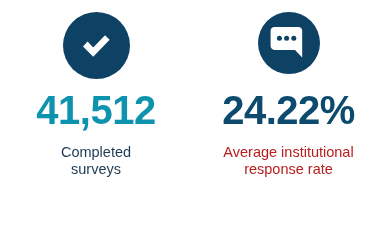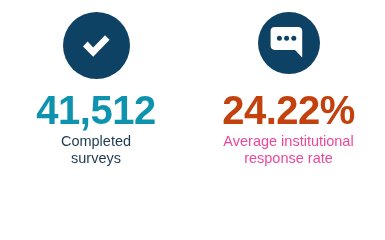--- a/index.html
+++ b/index.html
@@ -66,21 +66,21 @@
     letter-spacing: -0.5px;
     margin-top: 11px;
     white-space: nowrap;
   }
 
   
   .stat-caption {
     font-size: 14.5px;
     line-height: 1.16;
     text-align: center;
-    margin-top: 3px;
+    margin-top: 14px;
     white-space: pre-line;
     font-weight: normal;
   }
 </style>
 </head>
 <body>
 
 <div class="infographic">
 
   <div class="stat-block stat-block--surveys">
@@ -108,19 +108,19 @@
                    V6.9 C1.6 4.7 3.3 3.0 5.6 3.0 Z" fill="#ffffff"></path>
         </g>
         <g>
           <circle cx="10.4" cy="14.2" r="2.5" fill="#0d4265"></circle>
           <circle cx="17.6" cy="14.2" r="2.5" fill="#0d4265"></circle>
           <circle cx="24.8" cy="14.2" r="2.5" fill="#0d4265"></circle>
         </g>
       </svg>
     </div>
 
-    <div class="stat-value" style="color:#c2410c;margin-top:16px;">24.22%</div>
+    <div class="stat-value" style="color:#0c4a6e;margin-top:16px;">24.22%</div>
 
-    <div class="stat-caption" style="color:#ec4899;">Average institutional
+    <div class="stat-caption" style="color:#b91c1c;">Average institutional
 response rate</div>
   </div>
 
 </div>
 
 </body></html>

